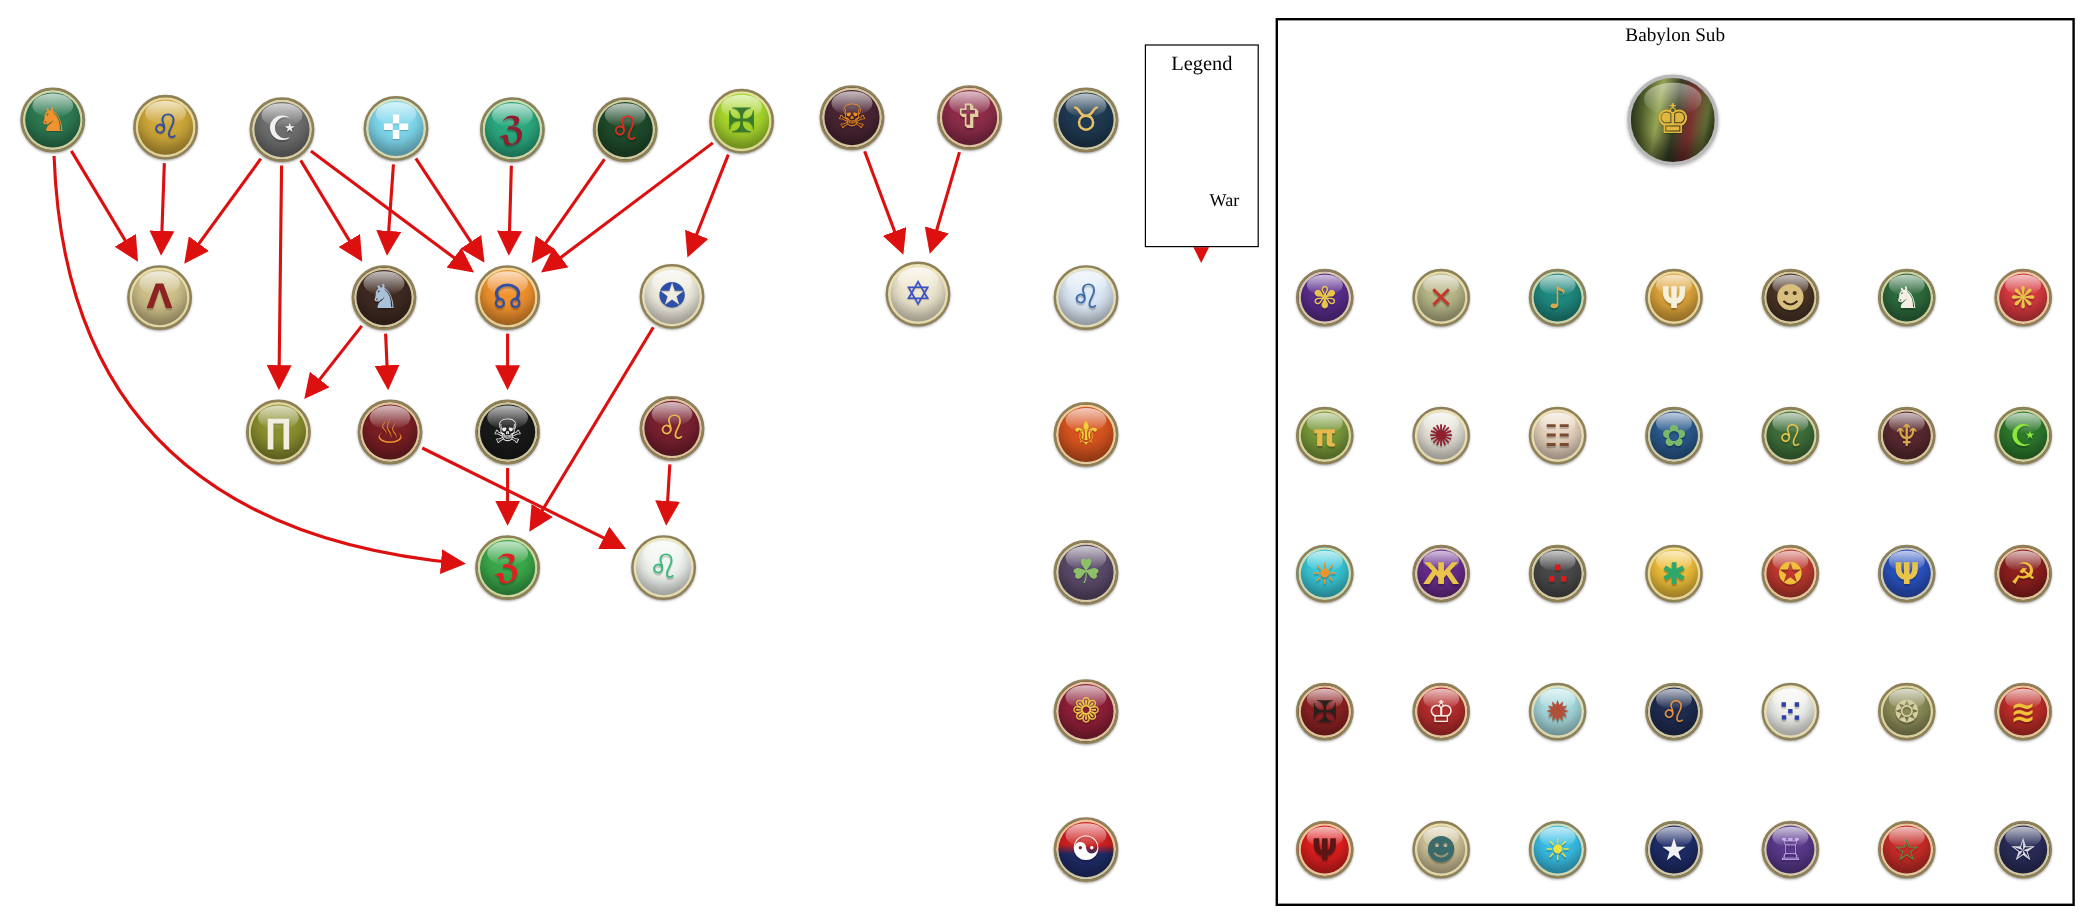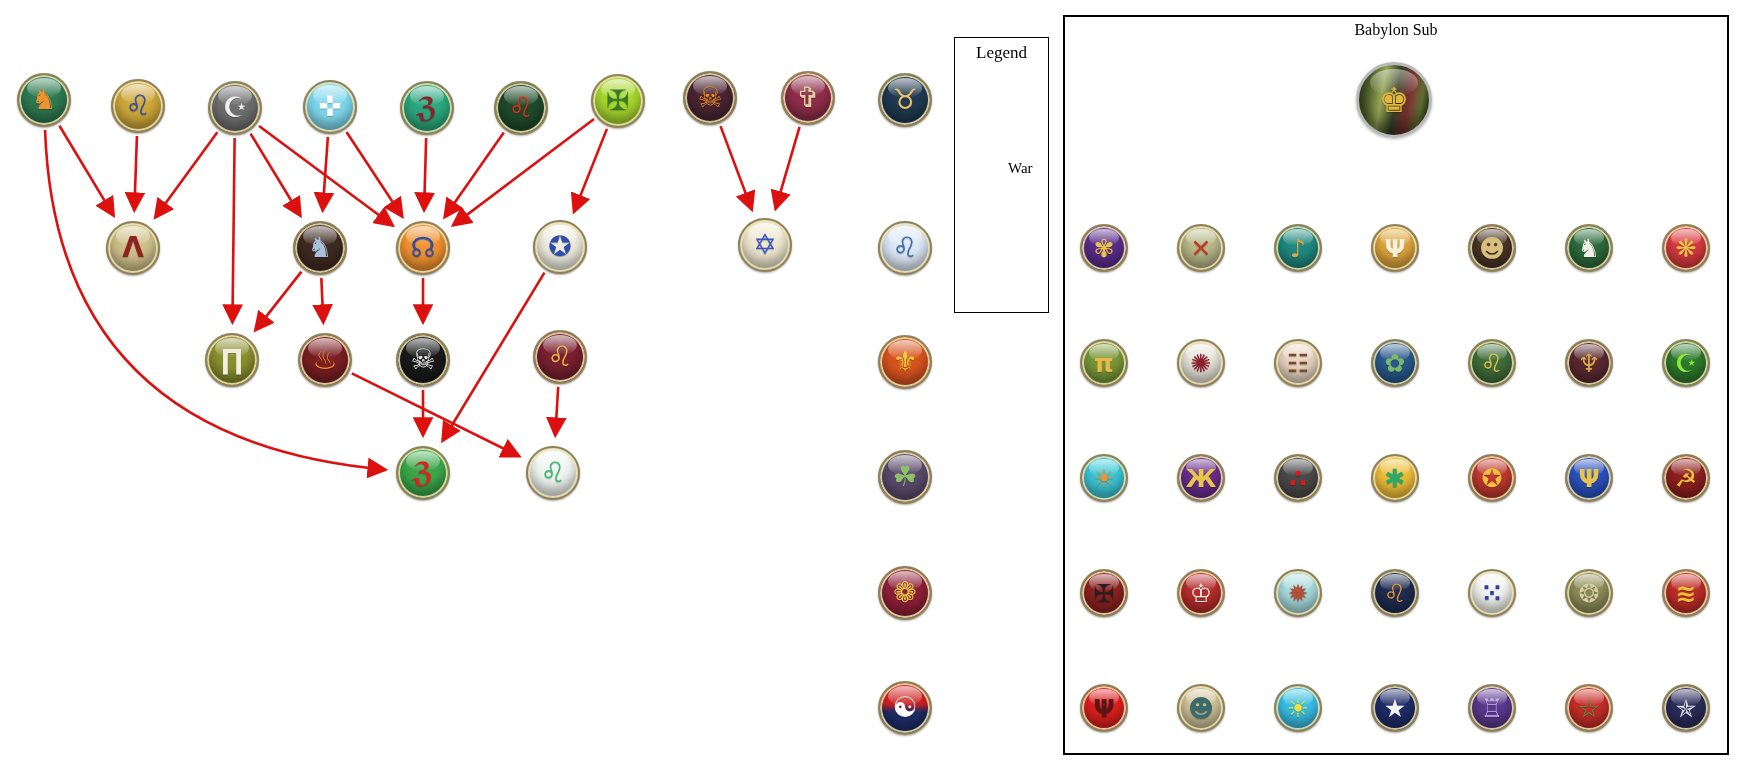--- a/index.html
+++ b/index.html
@@ -134,21 +134,21 @@
         <span class="glyph" style="color: rgb(142, 192, 106); font-size: 28px;">☘</span>
       </div>
       <div class="icon" style="left: 878px; top: 566px; width: 54px; height: 54px; background: rgb(142, 31, 56);">
         <span class="glyph" style="color: rgb(232, 197, 74); font-size: 28px;">❁</span>
       </div>
       <div class="icon" style="left: 878px; top: 681px; width: 54px; height: 54px; background: linear-gradient(rgb(208, 32, 32) 42%, rgb(31, 45, 106) 58%);">
         <span class="glyph" style="color: rgb(255, 255, 255); font-size: 28px;">☯</span>
       </div>
     </div>
 
-  <div id="legend-box" class="boxframe" style="left: 954px; top: 37px; width: 95px; height: 276px;">
+  <div id="legend-box" class="boxframe" style="left: 954px; top: 37px; width: 95px; height: 169px;">
     <div class="box-title" style="top:5px;">Legend</div>
   </div>
   <div id="war-label" style="left: 1008px; top: 160px;">War</div>
 
   <div id="babylon-panel" class="boxframe" style="left: 1063px; top: 15px; width: 666px; height: 740px;">
     <div class="box-title" style="top:4px;font-size:16px;">Babylon Sub</div>
   </div>
 
   <div id="leader" style="left: 1356px; top: 62px; width: 76px; height: 76px;">
     <span class="glyph" id="leader-glyph" style="color: rgb(226, 182, 60); font-size: 34px;">♚</span>

